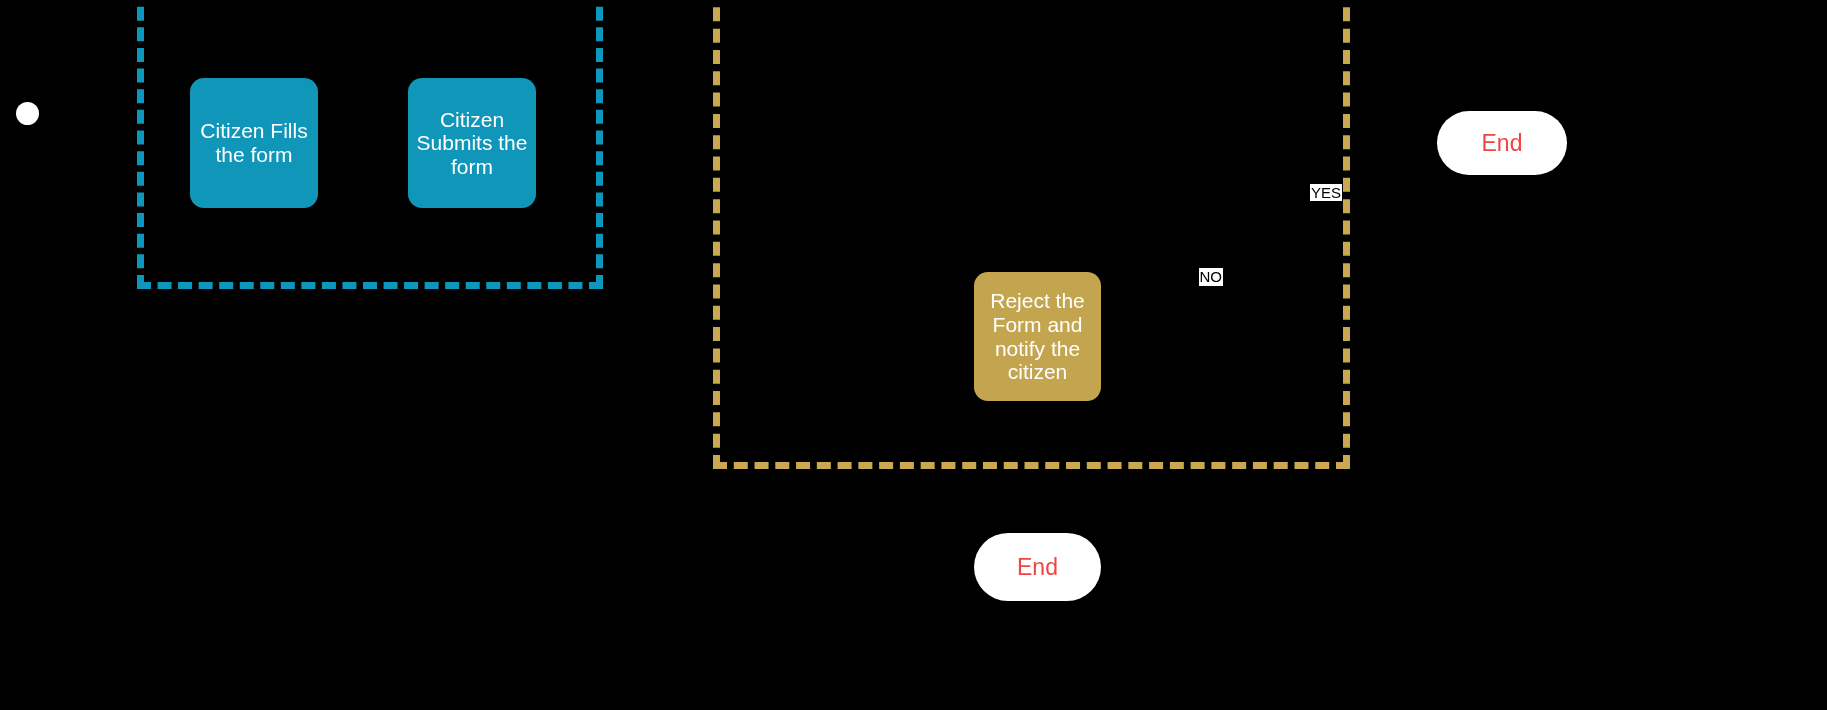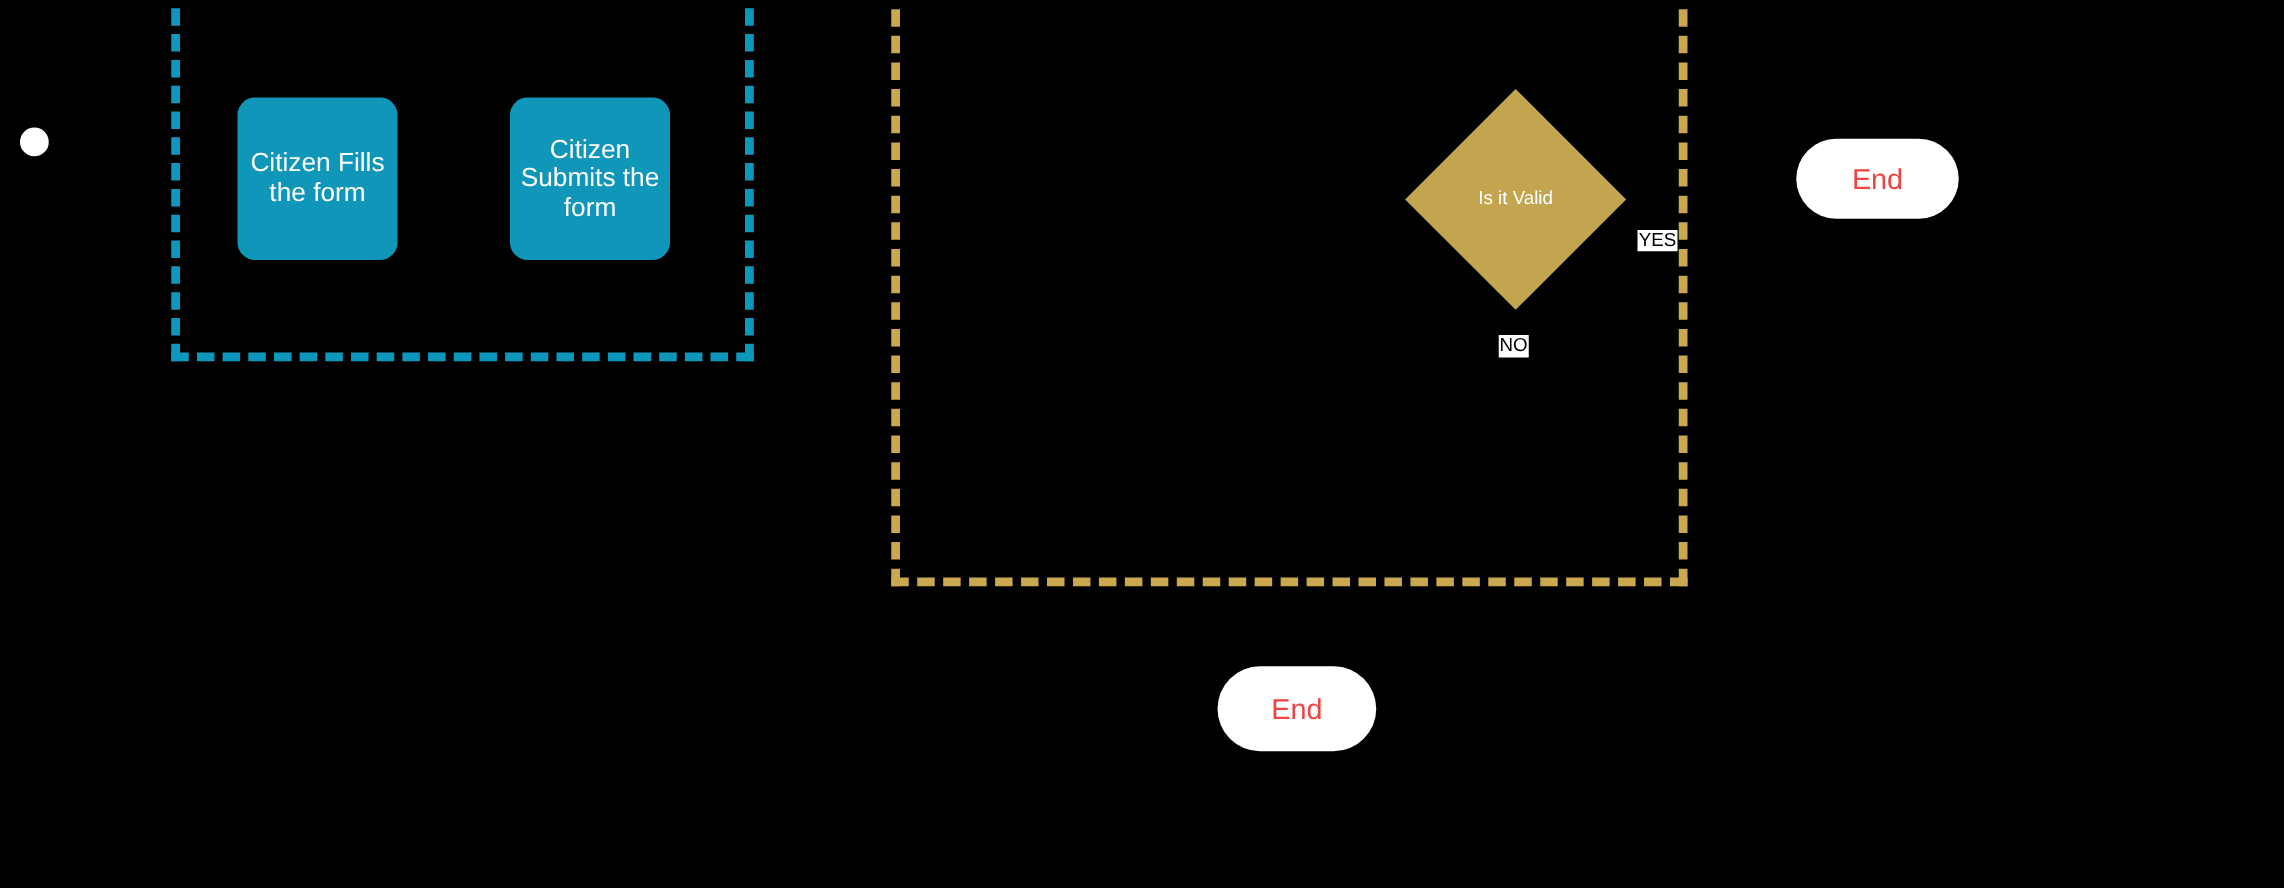--- a/index.html
+++ b/index.html
@@ -122,26 +122,23 @@
 
   <div class="group group-auditor"></div>
 
   <div class="start-dot" style="left:16px; top:102px; width:23px; height:23px;"></div>
 
   <div class="node node-teal" style="left:190px; top:78px; width:128px; height:130px;">Citizen Fills the form</div>
 
   <div class="node node-teal" style="left:408px; top:78px; width:128px; height:130px;">Citizen Submits the form</div>
 
 
-  <div class="diamond-wrap" style="left:1150px; top:97px; width:125px; height:125px;">
-    <div class="diamond-shape"></div>
-    <div class="diamond-label">Is it Valid</div>
-  </div>
 
 
+  <div class="node node-gold" style="left:974px; top:272px; width:127px; height:129px;">Reject the Form and notify the citizen</div>
 
   <div class="edge-label" style="left: 1198.5px; top: 268px;">NO</div>
 
   <div class="edge-label" style="left: 1310px; top: 147.5px; margin-top: 36px;">YES</div>
 
   <div class="end-pill" style="left:1437px; top:111px; width:130px; height:64px;">End</div>
 
   <div class="end-pill" style="left:974px; top:533px; width:127px; height:68px;">End</div>
 
 </div>

